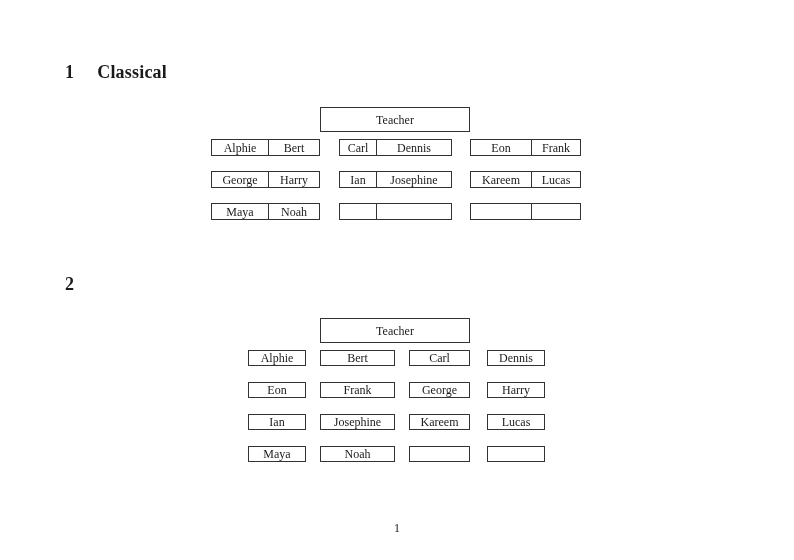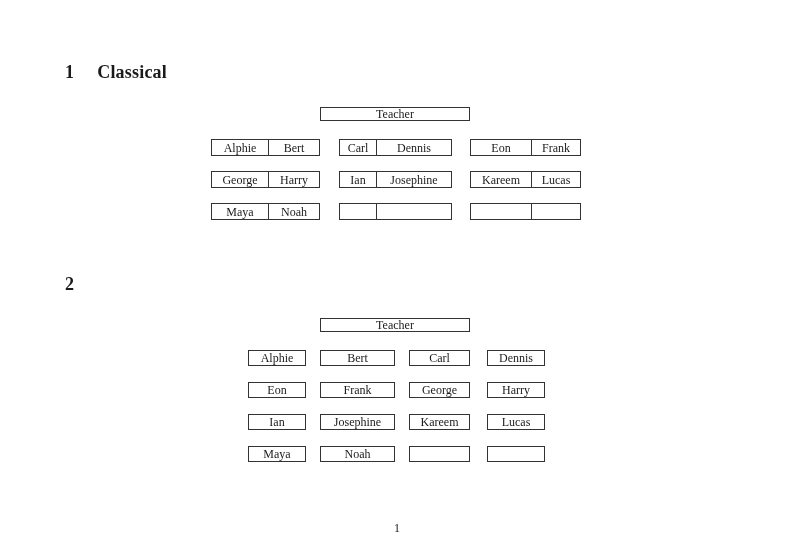--- a/index.html
+++ b/index.html
@@ -18,21 +18,21 @@
     gap: 23px;
     font-weight: bold;
     font-size: 18px;
     letter-spacing: 0.2px;
   }
   .heading-classical   { left: 65px; top: 62px; }
   .heading-distributed { left: 65px; top: 274px; }
 
   .box {
     position: absolute;
-    height: 14px;
+    height: 25px;
     border: 1px solid #333;
     box-sizing: border-box;
     display: flex;
     align-items: center;
     justify-content: center;
     font-size: 12px;
     line-height: 1;
   }
   .teacher-classical   { left: 320px; top: 107px; width: 150px; }
   .teacher-distributed { left: 320px; top: 318px; width: 150px; }

